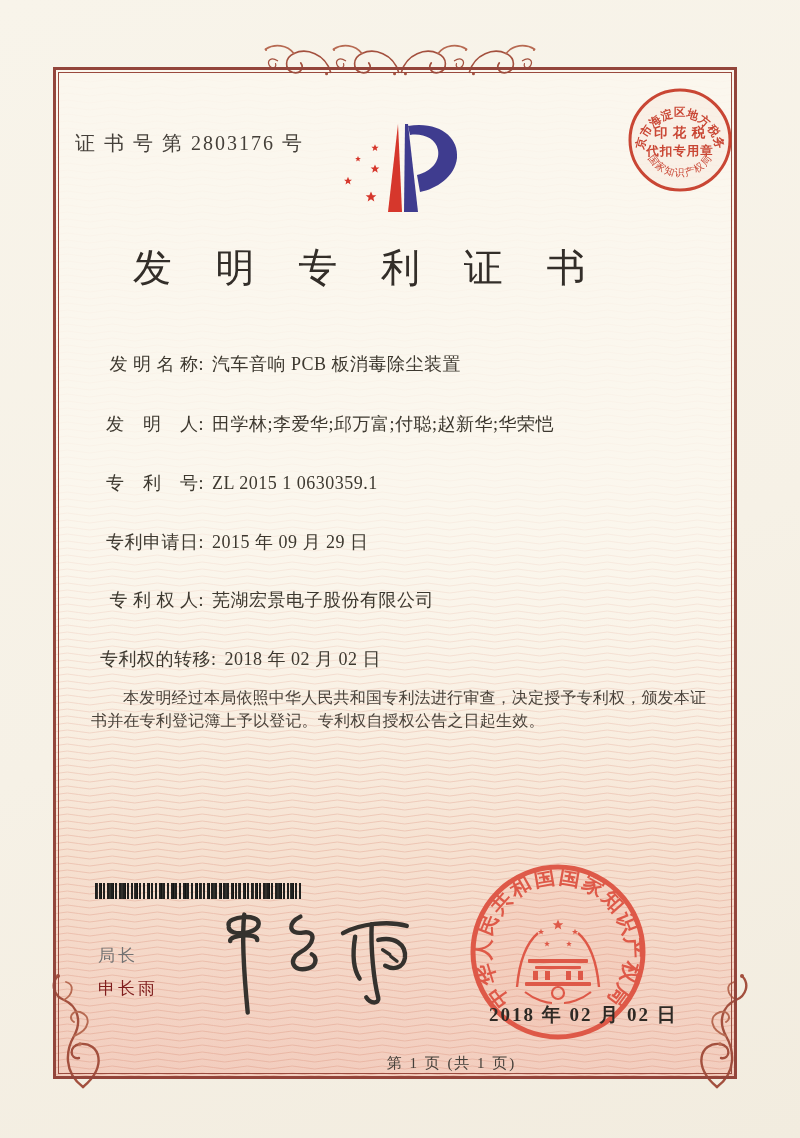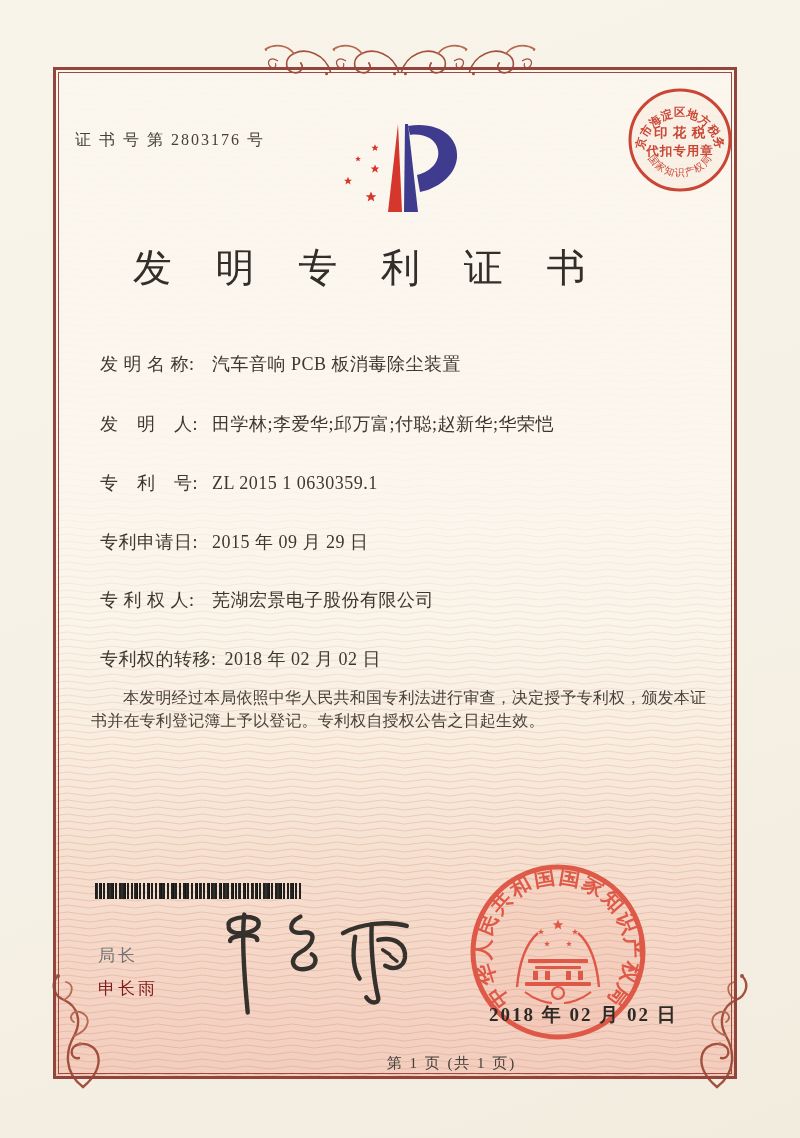--- a/index.html
+++ b/index.html
@@ -25,29 +25,29 @@
 
   
   .frame{
     left:53px;top:67px;width:678px;height:1006px;
     border:3px solid #93453b;z-index:4;
   }
   .frame-inner{position:absolute;left:2px;top:2px;right:2px;bottom:2px;border:1px solid #9a4a3e;}
 
   .content{z-index:6;}
 
-  .certno{left:75px;top:130px;font-size:16px;letter-spacing:2px;color:#45403a;z-index:6;}
+  .certno{left:75px;top:130px;font-size:20px;letter-spacing:2px;color:#45403a;z-index:6;}
 
   .title{
     left:53px;top:241px;width:612px;text-align:center;
     font-size:39px;letter-spacing:17px;text-indent:17px;color:#332e29;z-index:6;
     font-weight:500;
   }
 
-  .row{left:100px;font-size:18px;z-index:6;letter-spacing:0.5px;color:#3d382f;white-space:nowrap;}
+  .row{left:100px;font-size:18px;z-index:6;letter-spacing:0.5px;color:#3d382f;white-space:nowrap;text-align:right;}
   .row .lbl{display:inline-block;min-width:104px;}
   .row .val{margin-left:8px;}
 
   .paras{left:85px;top:681px;width:634px;z-index:6;font-size:16px;line-height:22.6px;color:#49423a;}
   .paras p{margin:6px;text-indent:2em;letter-spacing:0.2px;}
 
   .barcode{
     left:95px;top:883px;width:206px;height:16px;z-index:6;
     background-image:
       repeating-linear-gradient(90deg,#20201e 0 2px,transparent 2px 4px),

